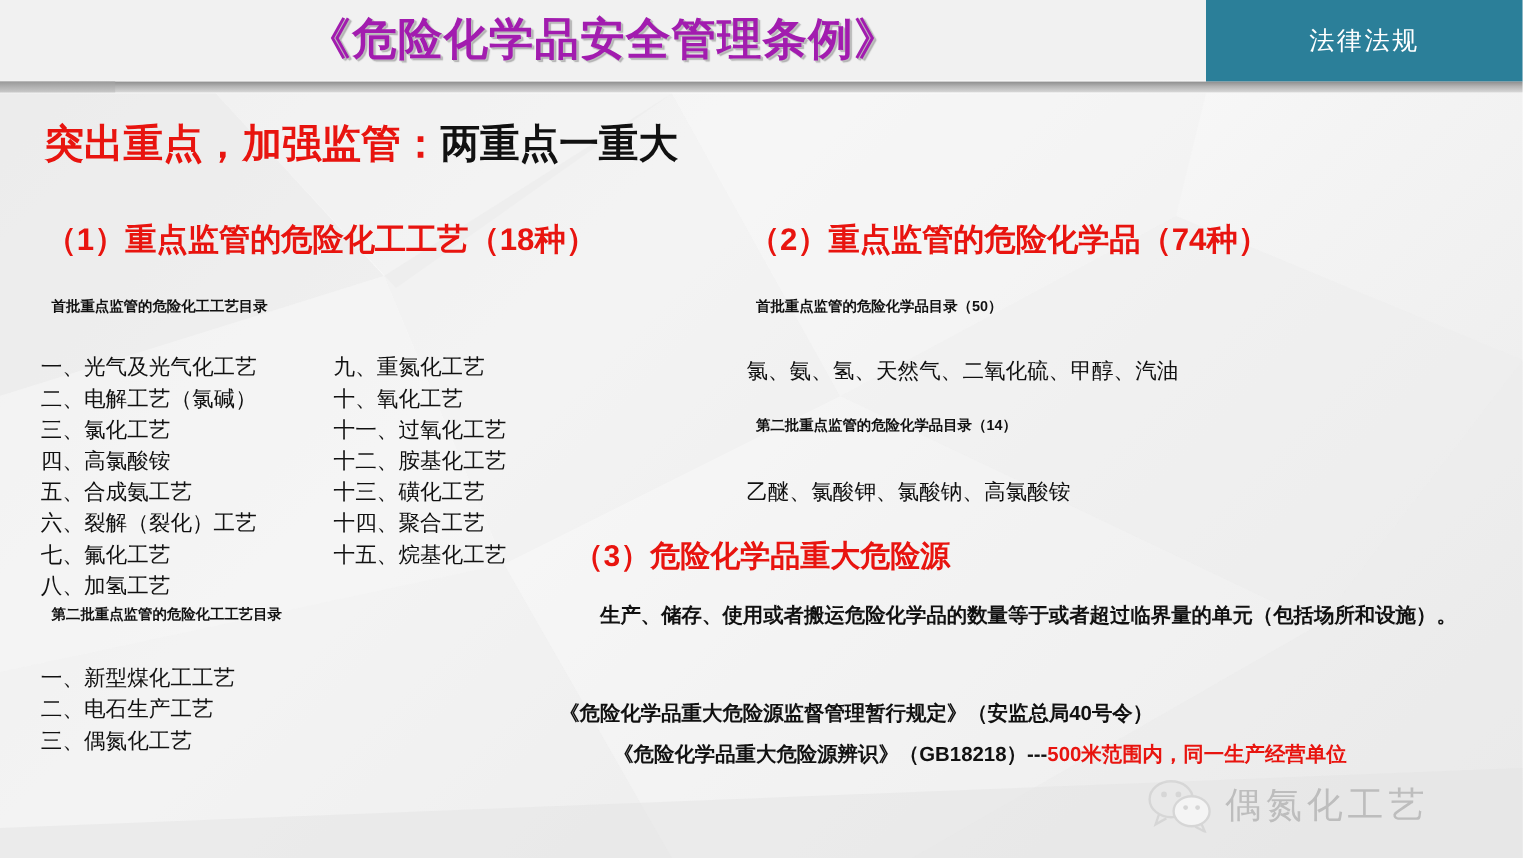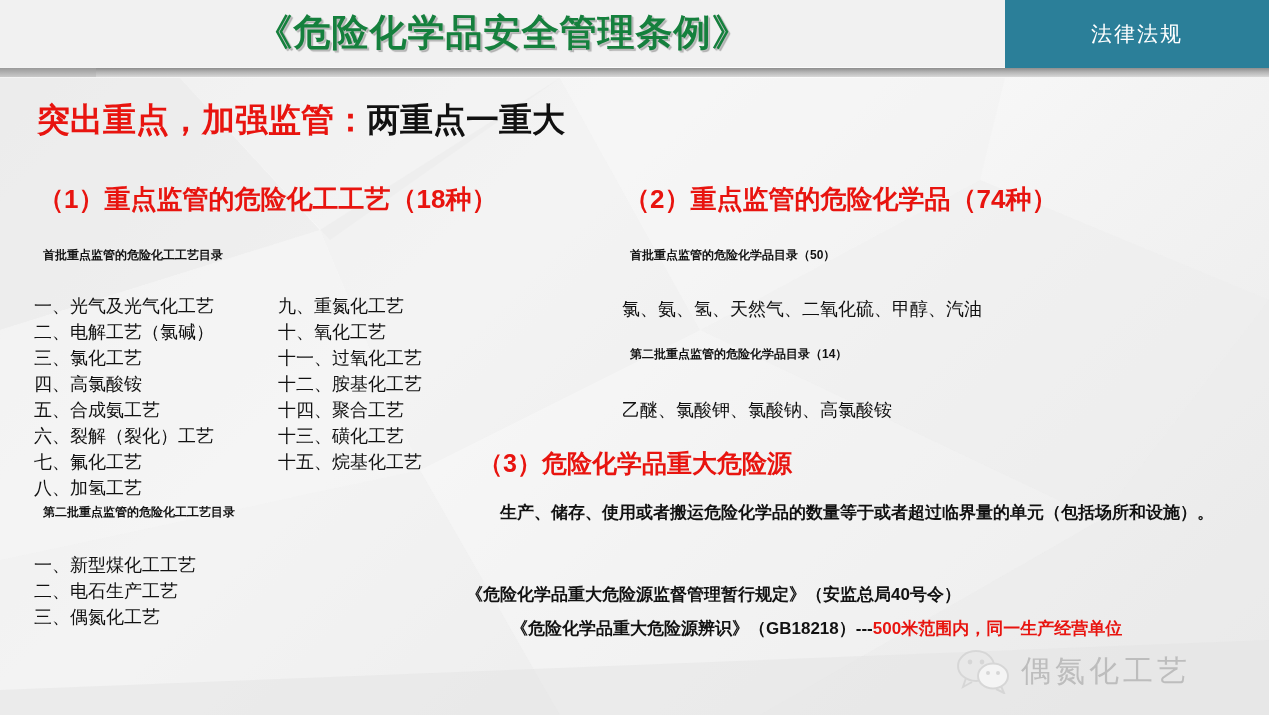--- a/index.html
+++ b/index.html
@@ -17,21 +17,21 @@
   .poly svg{display:block;}
 
   
   .header{
     position:absolute;left:0;top:0;width:1269px;height:67px;
     background:#f1f1f1;
   }
   .header-title{
     position:absolute;left:0;top:4px;width:1005px;height:58px;
     display:flex;align-items:center;justify-content:center;
-    font-size:37px;font-weight:bold;color:#15803d;
+    font-size:37px;font-weight:bold;color:#a21caf;
     letter-spacing:1px;
     text-shadow:1px 1px 0 #bdbdbd,2px 2px 1px rgba(0,0,0,.28);
   }
   .header-tab{
     position:absolute;right:0;top:0;width:264px;height:68px;
     background:#2b7f99;
     display:flex;align-items:center;justify-content:center;
     color:#fff;font-size:21px;letter-spacing:2px;
   }
   .header-shadow{
@@ -155,22 +155,22 @@
     <span class="li">六、裂解（裂化）工艺</span>
     <span class="li">七、氟化工艺</span>
     <span class="li">八、加氢工艺</span>
   </div>
 
   <div class="list" id="listB">
     <span class="li">九、重氮化工艺</span>
     <span class="li">十、氧化工艺</span>
     <span class="li">十一、过氧化工艺</span>
     <span class="li">十二、胺基化工艺</span>
+    <span class="li">十三、磺化工艺</span>
     <span class="li">十四、聚合工艺</span>
-    <span class="li">十三、磺化工艺</span>
     <span class="li">十五、烷基化工艺</span>
   </div>
 
   <div class="sub-head" id="lsub2">第二批重点监管的危险化工工艺目录</div>
 
   <div class="list" id="listC">
     <span class="li">一、新型煤化工工艺</span>
     <span class="li">二、电石生产工艺</span>
     <span class="li">三、偶氮化工艺</span>
   </div>

